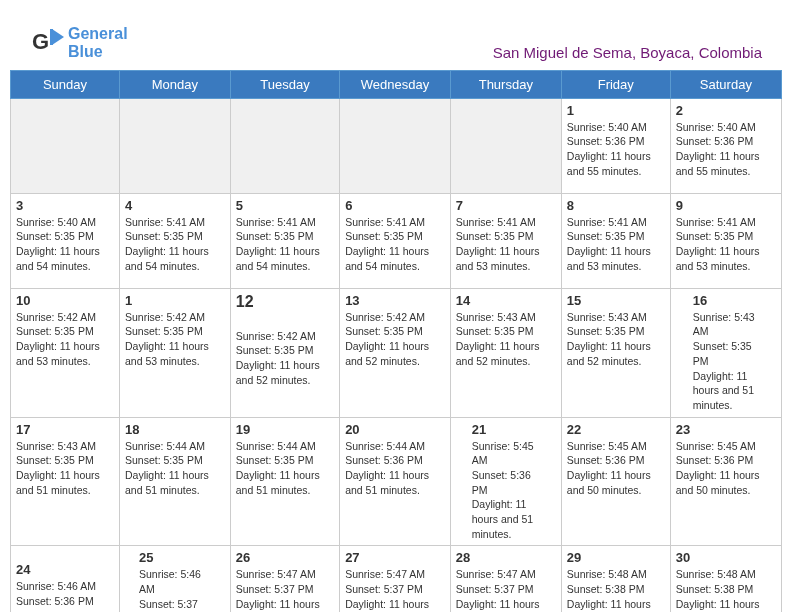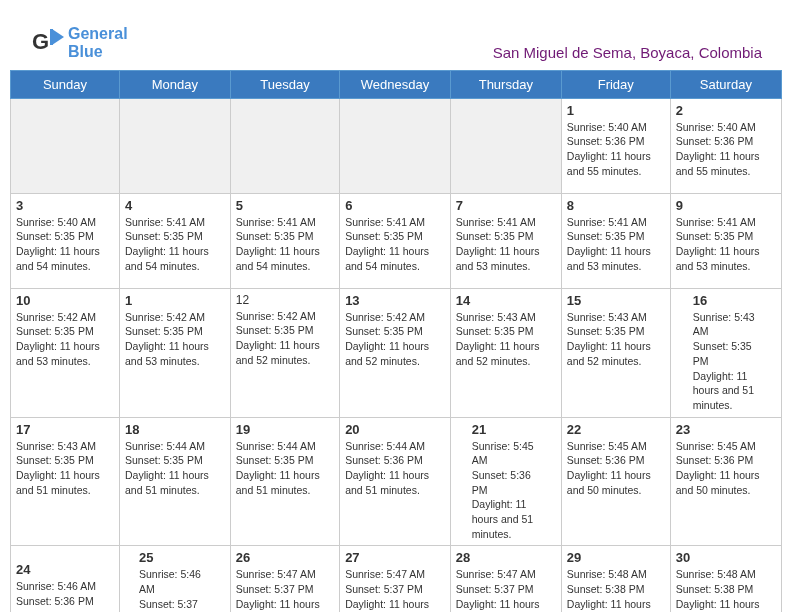--- a/index.html
+++ b/index.html
@@ -127,21 +127,21 @@
             <div style="font-size: 10.5px; line-height: 1.4; color: rgb(51, 51, 51);">Sunset: 5:35 PM</div>
             <div style="font-size: 10.5px; line-height: 1.4; color: rgb(51, 51, 51);">Daylight: 11 hours and 53 minutes.</div>
           </td>
           <td style="vertical-align: top; padding: 4px 5px; font-size: 10.5px; color: rgb(51, 51, 51); border: 1px solid rgb(204, 204, 204); width: 113px; height: 95px;">
             <span style="font-size: 13px; font-weight: bold; display: block; margin-bottom: 2px;">1</span>
             <div style="font-size: 10.5px; line-height: 1.4; color: rgb(51, 51, 51);">Sunrise: 5:42 AM</div>
             <div style="font-size: 10.5px; line-height: 1.4; color: rgb(51, 51, 51);">Sunset: 5:35 PM</div>
             <div style="font-size: 10.5px; line-height: 1.4; color: rgb(51, 51, 51);">Daylight: 11 hours and 53 minutes.</div>
           </td>
           <td style="vertical-align: top; padding: 4px 5px; font-size: 10.5px; color: rgb(51, 51, 51); border: 1px solid rgb(204, 204, 204); width: 113px; height: 95px;">
-            <span style="font-size: 12px; font-weight: normal; display: block; margin-bottom: 2px;">12</span>
+            <span style="font-size: 16px; font-weight: bold; display: block; margin-bottom: 18px;">12</span>
             <div style="font-size: 10.5px; line-height: 1.4; color: rgb(51, 51, 51);">Sunrise: 5:42 AM</div>
             <div style="font-size: 10.5px; line-height: 1.4; color: rgb(51, 51, 51);">Sunset: 5:35 PM</div>
             <div style="font-size: 10.5px; line-height: 1.4; color: rgb(51, 51, 51);">Daylight: 11 hours and 52 minutes.</div>
           </td>
           <td style="vertical-align: top; padding: 4px 5px; font-size: 10.5px; color: rgb(51, 51, 51); border: 1px solid rgb(204, 204, 204); width: 113px; height: 95px;">
             <span style="font-size: 13px; font-weight: bold; display: block; margin-bottom: 2px;">13</span>
             <div style="font-size: 10.5px; line-height: 1.4; color: rgb(51, 51, 51);">Sunrise: 5:42 AM</div>
             <div style="font-size: 10.5px; line-height: 1.4; color: rgb(51, 51, 51);">Sunset: 5:35 PM</div>
             <div style="font-size: 10.5px; line-height: 1.4; color: rgb(51, 51, 51);">Daylight: 11 hours and 52 minutes.</div>
           </td>

